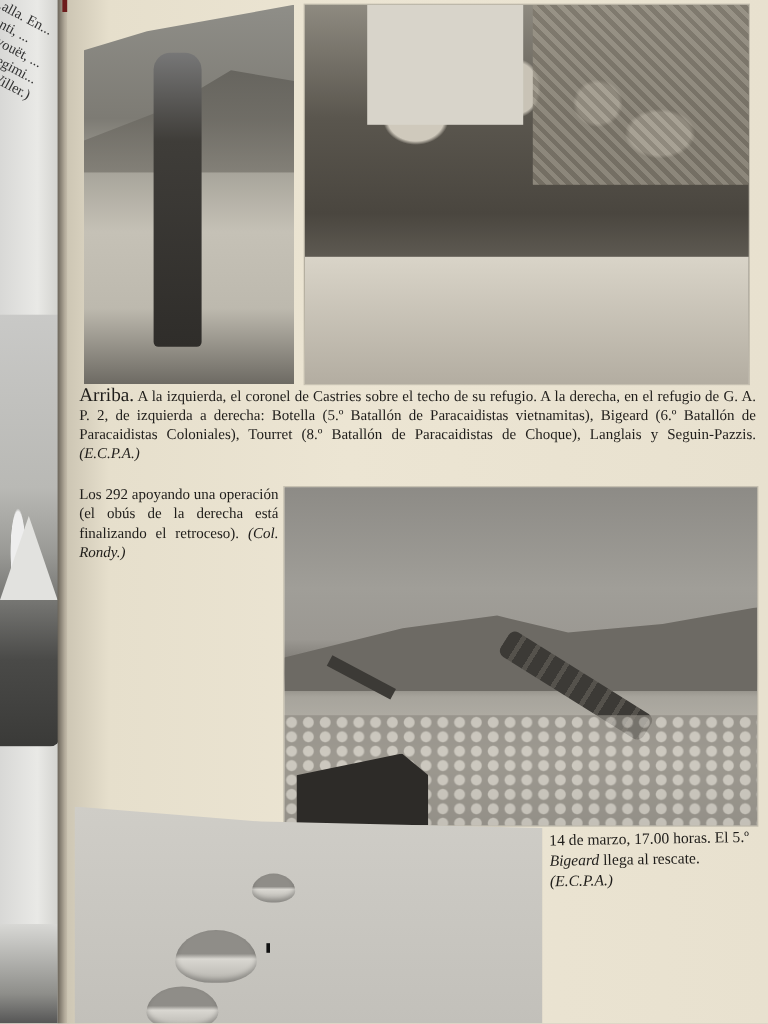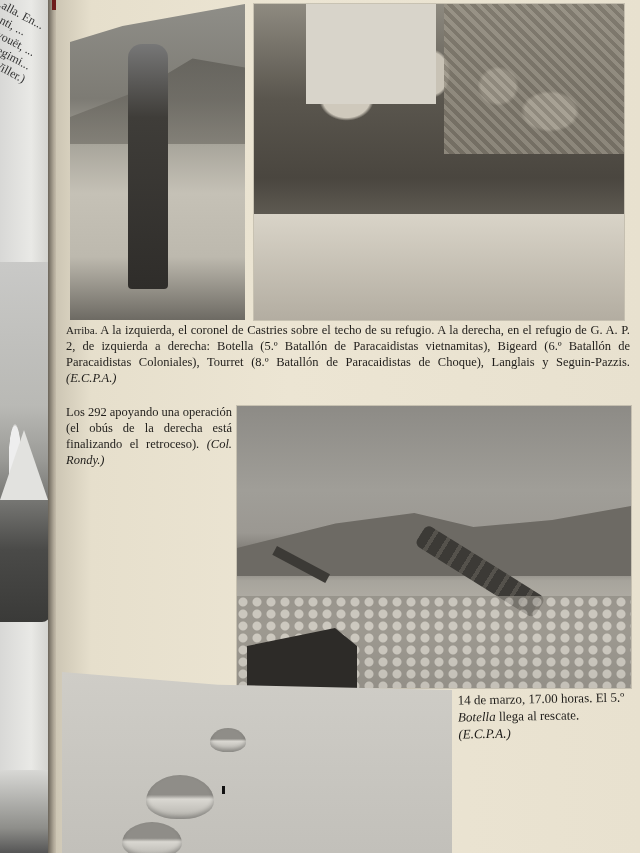--- a/index.html
+++ b/index.html
@@ -91,21 +91,21 @@
     }
     .officers-table {
       position:absolute; left:0; top:210px; width:370px; height:106px;
       background:linear-gradient(180deg,#d9d4c8,#b3ada1);
     }
     .caption {
       position:absolute; color:#1f1d1a;
       font-size:12.5px; line-height:16px;
     }
     .caption-top { left:66px; top:322px; width:564px; text-align:justify; }
-    .caption-top .lead { font-size:11px; }
+    .caption-top .lead { font-size:16px; }
     .caption-155 { left:66px; top:404px; width:166px; text-align:justify; }
     .caption-rescue { left:458px; top:690px; width:176px; transform:rotate(-1deg); font-size:13px; line-height:17px; }
     em { font-style:italic;margin-top:24px; }
     
     .photo-artillery {
       left:237px; top:406px; width:394px; height:282px;
       background:
         linear-gradient(180deg,#8d8b86 0%,#a09e98 30%,#9b9892 45%,#6f6c66 55%,#a7a49c 62%,#bdb9af 80%,#9d9a92 100%);
     }
     .art-hills {
@@ -188,21 +188,21 @@
 
 <div class="photo photo-artillery">
   <div class="art-hills"></div>
   <div class="art-gun2"></div>
   <div class="art-gun"></div>
   <div class="art-rocks"></div>
   <div class="art-dark"></div>
 </div>
 
 <div class="caption caption-rescue">
-  <span>14 de marzo, 17.00 horas. El 5.º </span><em>Botella</em><span> llega al rescate. </span><em>(E.C.P.A.)</em>
+  <span>14 de marzo, 17.00 horas. El 5.º </span><em>Bigeard</em><span> llega al rescate. </span><em>(E.C.P.A.)</em>
 </div>
 
 <div class="photo photo-paras">
   <div class="para para1"></div>
   <div class="para para2"></div>
   <div class="para para3"></div>
   <div class="jumper"></div>
 </div>
 
 </body></html>

